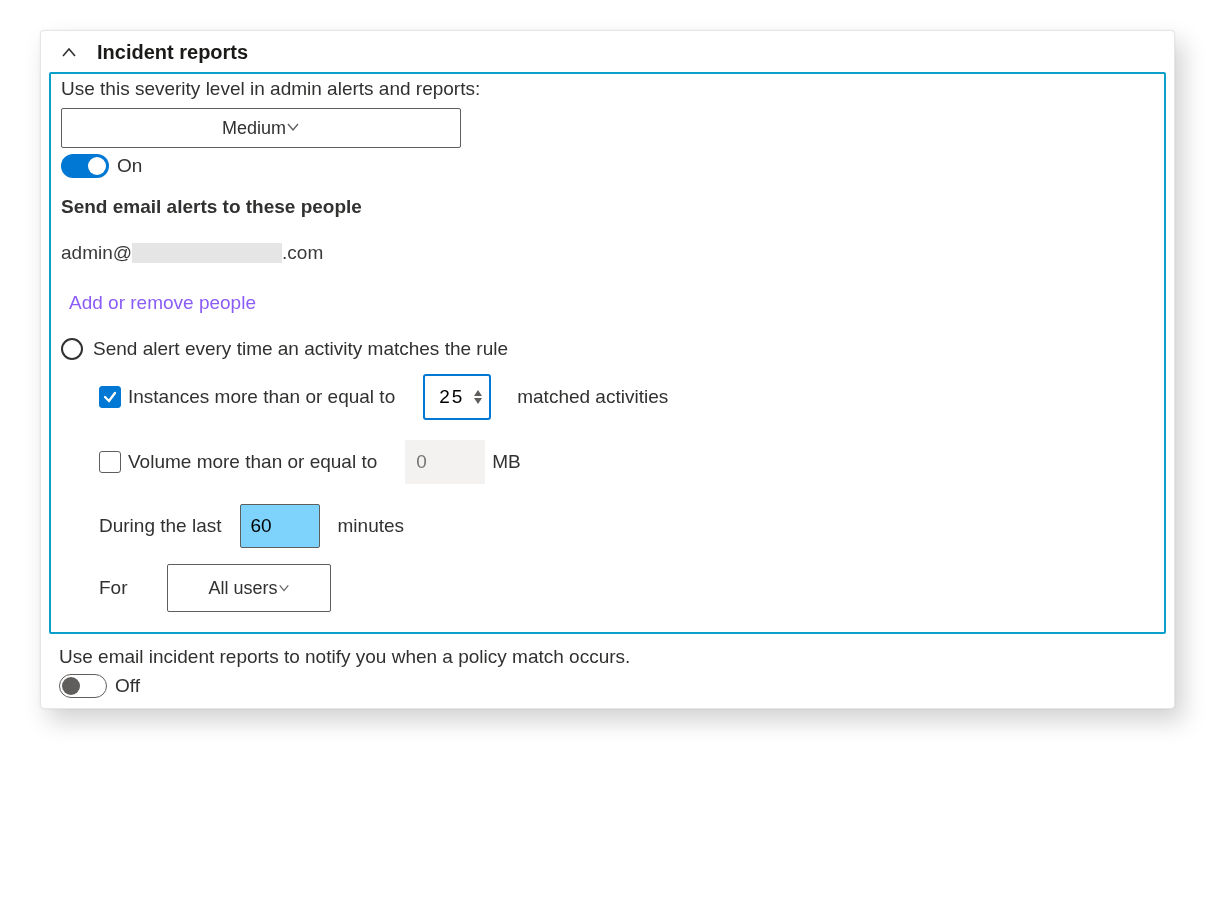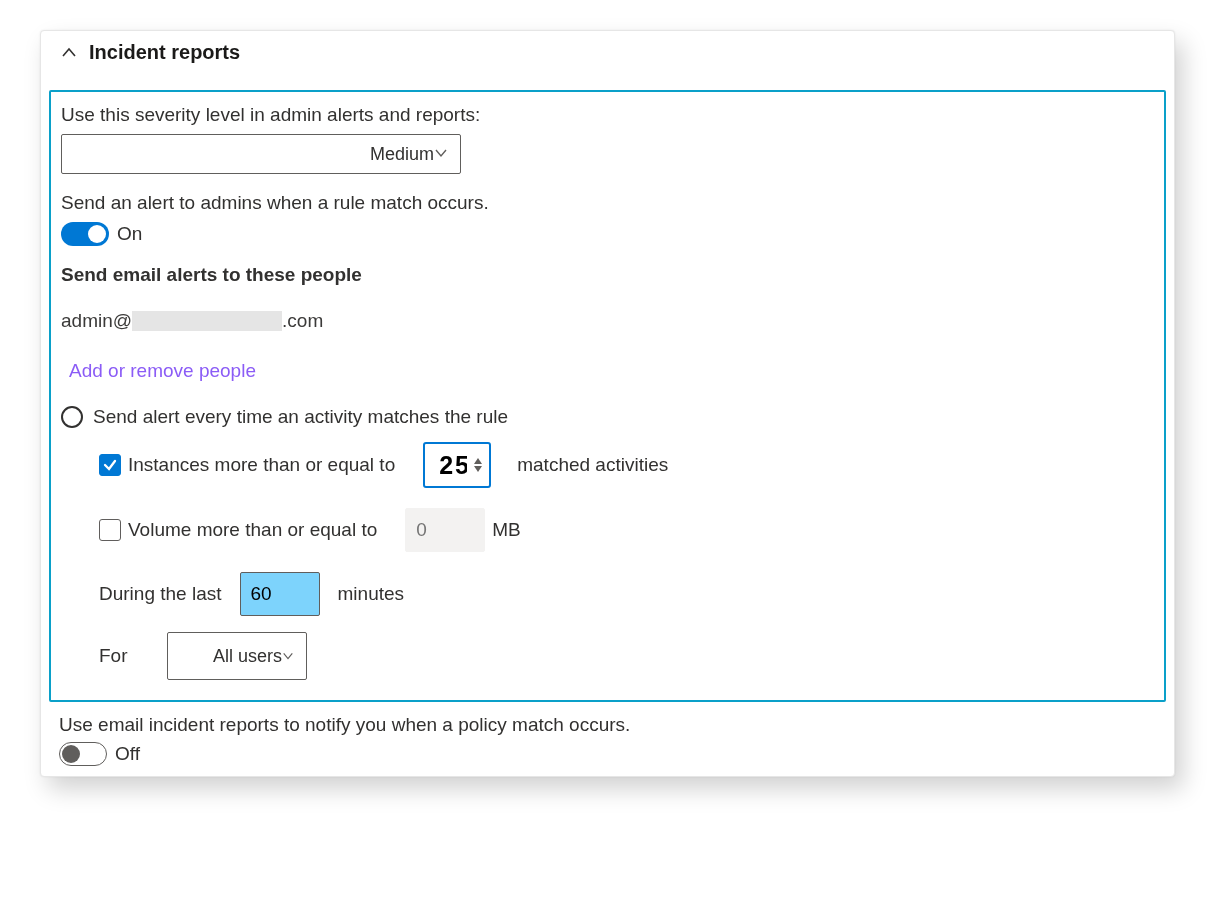--- a/index.html
+++ b/index.html
@@ -14,60 +14,60 @@
     margin: 30px 20px 40px 40px;
     background: #fff;
     border: 1px solid #e6e6e6;
     border-radius: 4px;
     box-shadow: 8px 12px 24px rgba(0,0,0,0.18), 0 0 2px rgba(0,0,0,0.08);
     padding-bottom: 10px;
   }
   .section-header {
     display: flex;
     align-items: center;
-    gap: 12px;
-    padding: 10px 20px 26px 20px;
+    gap: 20px;
+    padding: 10px 20px 8px 20px;
     cursor: pointer;
   }
   .section-header .chev {
     width: 16px; height: 16px;
     display: inline-flex; align-items: center; justify-content: center;
     color: #323130;
   }
   .section-title {
     font-size: 20px;
     font-weight: 700;
     color: #1b1a19;
   }
   .highlight-box {
     border: 2px solid #0aa0c9;
     margin: 0 8px 4px 8px;
-    padding: 10px 10px 16px 10px;
+    padding: 2px 10px 16px 10px;
     border-radius: 2px;
   }
   .fld-label {
     font-size: 19px;
     color: #323130;
     margin: 2px 0 8px 0;
   }
   .dropdown {
     display: flex;
     align-items: center;
-    justify-content: flex-end;
+    justify-content: center;
     width: 400px;
     height: 40px;
     border: 1px solid #605e5c;
     border-radius: 2px;
     padding: 0 12px;
     font-size: 18px;
     background: #fff;
     cursor: pointer;
   }
   .dropdown .chev-down { color: #605e5c; }
-  .dropdown.small { width: 140px; height: 48px; font-size: 18px; }
+  .dropdown.small { width: 164px; height: 48px; font-size: 18px; }
   .mt18 { margin-top: 18px; }
   .toggle-row {
     display: flex; align-items: center; gap: 8px;
     margin-top: 6px;
   }
   .toggle {
     width: 48px; height: 24px; border-radius: 14px;
     position: relative;
     background: #0078d4;
     cursor: pointer;
@@ -87,21 +87,21 @@
   .radio-row { display: flex; align-items: center; gap: 10px; margin: 6px 0 20px 0; font-size: 19px; }
   .radio { width: 22px; height: 22px; border: 2px solid #323130; border-radius: 50%; position: relative; cursor: pointer; flex-shrink:0;}
   .radio.checked { border-color: #0078d4; }
   .radio.checked::after { content:""; position:absolute; top:4px; left:4px; width:10px; height:10px; background:#0078d4; border-radius:50%; }
   .threshold-block { margin-left: 38px; }
   .chk-row { display: flex; align-items: center; gap: 7px; font-size: 19px; margin-bottom: 20px;}
   .chk { width: 22px; height: 22px; border: 1px solid #605e5c; border-radius: 3px; background:#fff; display:flex; align-items:center; justify-content:center; cursor:pointer; flex-shrink:0;}
   .chk.checked { background: #0078d4; border-color:#0078d4; }
   .chk.checked svg { stroke: #fff; }
   .spn { height: 46px; border: 2px solid #0078d4; border-radius:3px; display:inline-flex; align-items:center; padding: 0 6px 0 14px; gap:6px; font-size:19px; background:#fff;}
-  .spn input { border:none; outline:none; width: 28px; font-size:25px; font-family:inherit; padding:0; letter-spacing: 2px; font-weight: bold;}
+  .spn input { border:none; outline:none; width: 28px; font-size:19px; font-family:inherit; padding:0; letter-spacing: 2px;}
   .spn .arrows { display:flex; flex-direction:column; gap:0; color:#605e5c; cursor:pointer;}
   .spn .arrows svg { display:block; }
   .txt-input {
     width: 80px; height: 44px; border: 1px solid #605e5c; border-radius:2px;
     font-size: 19px; padding: 0 10px; font-family:inherit; background:#7dd3fc;
   }
   .txt-input.disabled { background:#f3f2f1; border-color:#f3f2f1; color:#a19f9d; }
   .plain-row { display:flex; align-items:center; gap: 18px; font-size:19px; margin-bottom: 16px;}
   .below-box {
     padding: 6px 18px 0 18px;
@@ -127,21 +127,20 @@
     <div class="fld-label">Use this severity level in admin alerts and reports:</div>
     <div class="dropdown">
       <span>Medium</span>
       <span class="chev-down">
         <svg width="14" height="14" viewBox="0 0 14 14">
             <path d="M2 4 L7 10 L12 4" stroke="#605e5c" stroke-width="1.4" fill="none"></path>
           </svg>
       </span>
     </div>
 
-    <div class="fld-label mt18">Send an alert to admins when a rule match occurs.</div>
     <div class="toggle-row">
       <div class="toggle">
           <div class="knob"></div>
         </div>
       <span class="toggle-state">On</span>
     </div>
 
     <div class="fld-label mt18" style="font-weight:700">Send email alerts to these people</div>
     <div class="email-line">
       <span>admin@</span>

